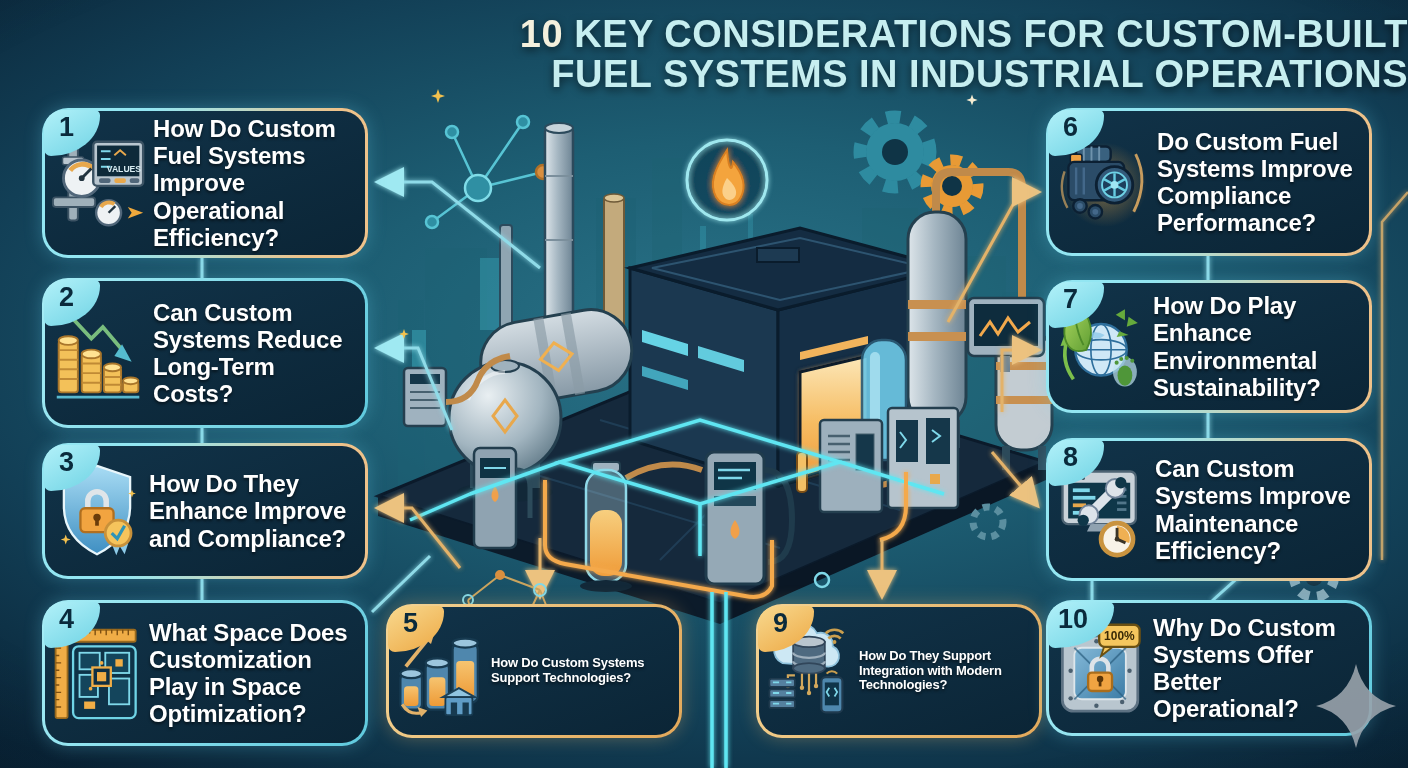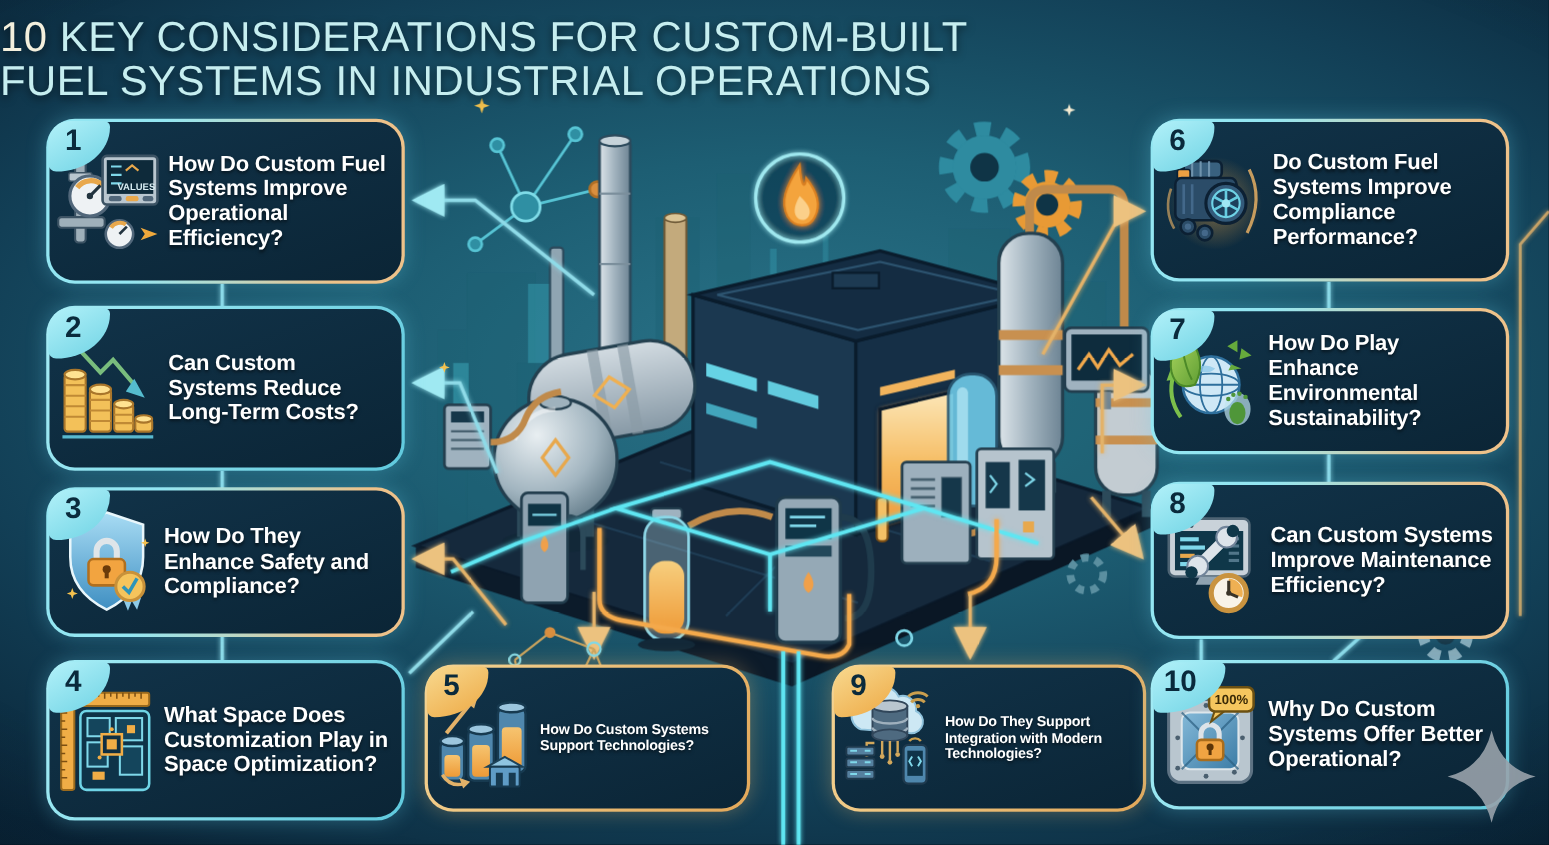--- a/index.html
+++ b/index.html
@@ -2,39 +2,39 @@
 <html><head>
 <meta charset="utf-8">
 <style>
   html,body{margin:0;padding:0;background:#06131f}
   .stage{position:relative;width:1408px;height:768px;overflow:hidden;
     font-family:"Liberation Sans",sans-serif;
     background:radial-gradient(95% 85% at 52% 44%, #2a7489 0%, #1d5e73 30%, #123f56 58%, #0a2538 82%, #071a2b 100%);}
   .vignette{position:absolute;inset:0;z-index:2;pointer-events:none;
     background:radial-gradient(120% 105% at 50% 45%, rgba(0,0,0,0) 55%, rgba(3,12,22,.55) 100%);}
   .scene{position:absolute;inset:0;z-index:1}
-  .title{position:absolute;top:14px;left:0;right:0;text-align:left;z-index:10;
-    font-weight:normal;font-size:38px;line-height:1.06;letter-spacing:.5px;color:#c6eef0;
+  .title{position:absolute;top:14px;left:0;right:0;text-align:right;z-index:10;
+    font-weight:bold;font-size:38px;line-height:1.06;letter-spacing:.5px;color:#c6eef0;
     text-shadow:0 3px 8px rgba(0,0,0,.55)}
   .title .num{color:#f4f0dd}
   .qbox{position:absolute;z-index:10;border-radius:26px;padding:3px;box-sizing:border-box;
     box-shadow:0 0 18px rgba(105,210,235,.30)}
   .accent-cyan{background:linear-gradient(120deg,#a6edf6,#5fc9dd)}
   .accent-mix{background:linear-gradient(103deg,#93e6f2 30%,#b9d9c9 55%,#eec28a 82%)}
   .accent-orange{background:linear-gradient(120deg,#f4d494,#e2a85a);box-shadow:0 0 18px rgba(240,185,105,.32)}
   .qbox-inner{position:relative;width:100%;height:100%;border-radius:23px;
     background:linear-gradient(160deg,#113349,#0b2536);display:flex;align-items:center;gap:6px;
     padding:6px 12px 6px 6px;box-sizing:border-box}
   .tab{position:absolute;top:-1px;left:-1px;width:56px;height:46px;z-index:3;box-sizing:border-box;
     border-radius:22px 6px 100% 8px;padding:2px 0 0 15px;font-size:27px;font-weight:bold;color:#0a2a3c}
   .tab-cyan{background:linear-gradient(150deg,#b2f1f9,#6fd3e4)}
   .tab-orange{background:linear-gradient(150deg,#f8d98f,#eda843)}
   .tab-wide{width:66px;padding-left:10px}
   .icon{flex:0 0 auto}
-  .question{font-weight:bold;color:#fff;font-size:20px;line-height:1.13;letter-spacing:-.2px;
+  .question{font-weight:bold;color:#fff;font-size:24px;line-height:1.13;letter-spacing:-.2px;
     text-shadow:0 2px 3px rgba(0,0,0,.55)}
   .q-sm .question{font-size:13px}
   .watermark{position:absolute;left:1312px;top:660px;z-index:20}
 </style>
 </head>
 <body>
 
 <div class="stage">
 
   <svg class="scene" viewBox="0 0 1408 768">
@@ -358,21 +358,21 @@
         <polygon points="66,91 71,103 75,93" fill="#8ecbe8"></polygon>
           <polygon points="74,92 80,102 84,90" fill="#8ecbe8"></polygon>
         <circle cx="73" cy="79" r="14" fill="#f5c45c" stroke="#c8913a" stroke-width="3"></circle>
         <path d="M66 79 L72 85 L80 71" stroke="#2e94b8" stroke-width="3.5" fill="none"></path>
         <g fill="#f4c14e">
           <path transform="translate(16 86) scale(.9)" d="M0 -6 L1.6 -1.6 L6 0 L1.6 1.6 L0 6 L-1.6 1.6 L-6 0 L-1.6 -1.6 Z"></path>
           <path transform="translate(88 36) scale(.7)" d="M0 -6 L1.6 -1.6 L6 0 L1.6 1.6 L0 6 L-1.6 1.6 L-6 0 L-1.6 -1.6 Z"></path>
           <path transform="translate(20 24) scale(.6)" d="M0 -6 L1.6 -1.6 L6 0 L1.6 1.6 L0 6 L-1.6 1.6 L-6 0 L-1.6 -1.6 Z"></path>
         </g>
       </svg>
-      <div class="question">How Do They Enhance Safety and Compliance?</div>
+      <div class="question">How Do They Enhance Improve and Compliance?</div>
     </div>
   </div>
 
   <div class="qbox accent-cyan" style="left:42px;top:600px;width:326px;height:146px">
     <div class="qbox-inner">
       <div class="tab tab-cyan"><span>4</span></div>
       <svg class="icon" width="92" height="106" viewBox="0 0 100 110">
         <rect x="18" y="8" width="74" height="13" rx="2" fill="#f0ad46" stroke="#9a6a1d" stroke-width="2"></rect>
         <path d="M24 8 v6 M30 8 v4 M36 8 v6 M42 8 v4 M48 8 v6 M54 8 v4 M60 8 v6 M66 8 v4 M72 8 v6 M78 8 v4 M84 8 v6" stroke="#7c4f12" stroke-width="1.5"></path>
         <rect x="5" y="20" width="13" height="84" rx="2" fill="#f0ad46" stroke="#9a6a1d" stroke-width="2"></rect>

